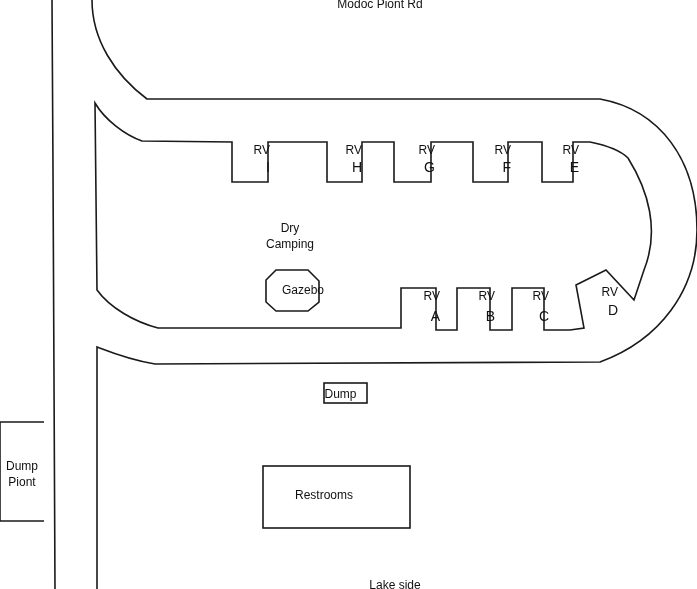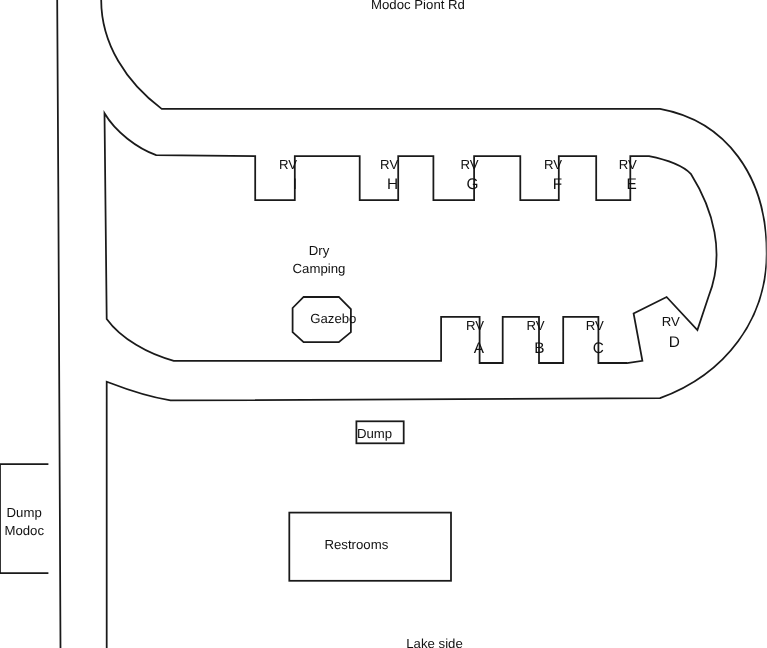--- a/index.html
+++ b/index.html
@@ -36,21 +36,21 @@
 
 <div class="lbl" style="left:255px; top:221px; width:70px;">
   <div>Dry</div>
   <div style="margin-top:2px;">Camping</div>
 </div>
 <div class="lbl" style="left:266px; top:283px; width:74px;">Gazebo</div>
 <div class="lbl" style="left:324px; top:387px; width:33px;">Dump</div>
 <div class="lbl" style="left:263px; top:488px; width:122px;">Restrooms</div>
 <div class="lbl" style="left:0px; top:458px; width:44px; line-height:16px;">
   <div>Dump</div>
-  <div>Modoc</div>
+  <div>Piont</div>
 </div>
 
 <div class="rv" style="left:230px; top:143px;">
   <span>RV</span>
   <span class="big">I</span>
 </div>
 <div class="rv" style="left:322px; top:143px;">
   <span>RV</span>
   <span class="big">H</span>
 </div>

